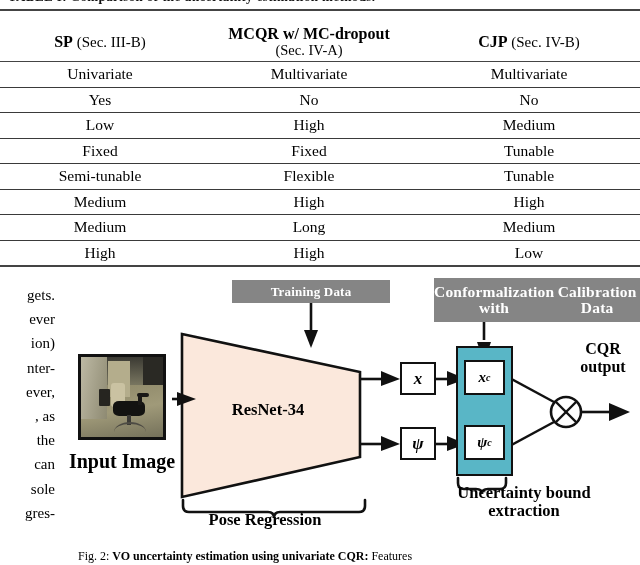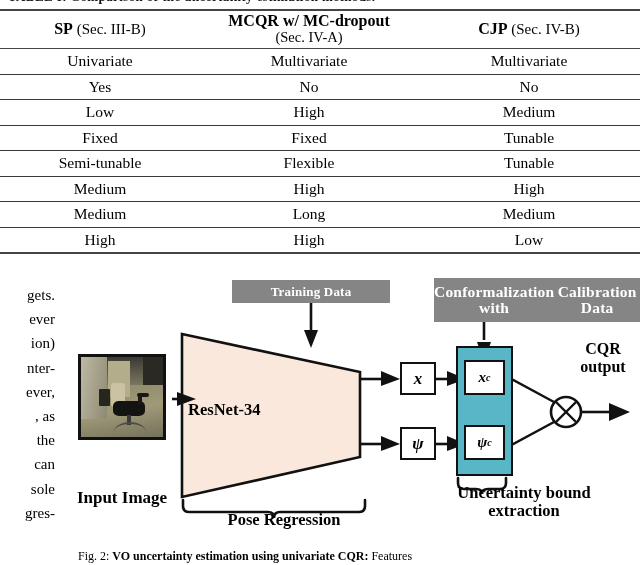--- a/index.html
+++ b/index.html
@@ -13,21 +13,21 @@
        color:#111;}
 
   
   #table-wrap{position:absolute;left:0;top:9px;width:640px;}
   table.cmp{border-collapse:collapse;width:640px;table-layout:fixed;}
   table.cmp td,table.cmp th{padding:0;margin:0;text-align:center;vertical-align:middle;
        font-size:15.5px;font-weight:normal;font-family:"Liberation Serif",serif;}
   table.cmp col.c1{width:200px;} table.cmp col.c2{width:218px;} table.cmp col.c3{width:222px;}
 
   tr.rule-top td{border-top:2.2px solid #444;}
-  tr.hdr td{border-bottom:1.6px solid #444;padding:2px 0 3px;line-height:1.06;}
+  tr.hdr td{border-bottom:1.6px solid #444;padding:15px 0 3px;line-height:1.06;}
   tr.hdr .b{font-weight:bold;font-size:16px;}
   tr.hdr .n{font-weight:normal;font-size:15px;}
   tr.hdr .sub{font-weight:normal;font-size:14.5px;display:block;}
   tr.body td{border-top:1.4px solid #3a3a3a;height:24.5px;line-height:24.5px;}
   tr.lastrow td{border-bottom:2.2px solid #444;}
 
   
   #left-col{position:absolute;left:0;top:283px;width:58px;text-align:right;
             font-size:15px;line-height:24.2px;font-family:"Liberation Serif",serif;}
   #left-col div{white-space:nowrap;padding-right:3px;}
@@ -64,42 +64,42 @@
       background:#191816;border-radius:2px;}
   #input-image .armv{position:absolute;left:57px;top:38px;width:4px;height:10px;
       background:#191816;}
   #input-image .stem{position:absolute;left:46px;top:58px;width:4px;height:10px;
       background:#3a3935;}
   #input-image .base{position:absolute;left:33px;top:65px;width:32px;height:8px;
       border-top:2px solid #4d4b44;border-radius:50%/100% 100% 0 0;}
   #input-image .dark{position:absolute;left:62px;top:0;width:26px;height:28px;
       background:#2a2924;}
   #image-label{position:absolute;left:2px;top:178px;width:120px;text-align:center;
-      font-weight:bold;font-size:17px;margin-top:38px;}
-  #resnet-label{position:absolute;left:128px;top:128px;width:160px;
+      font-weight:bold;font-size:20px;}
+  #resnet-label{position:absolute;left:128px;top:128px;width:160px;text-align:center;
       font-weight:bold;font-size:16.5px;}
 
   
   .wbox{position:absolute;background:#fff;border:2.2px solid #111;box-sizing:border-box;
         display:flex;align-items:center;justify-content:center;
         font-family:"Liberation Serif",serif;font-style:italic;font-weight:bold;}
   #x-box{left:340px;top:90px;width:36px;height:33px;font-size:17px;}
   #psi-box{left:340px;top:155px;width:36px;height:33px;font-size:17px;}
   #xc-box{left:404px;top:88px;width:41px;height:35px;font-size:15px;}
   #psic-box{left:404px;top:153px;width:41px;height:35px;font-size:15px;}
   .wbox sub{font-size:10px;font-style:italic;}
 
   
   #uncertainty-container{position:absolute;left:396px;top:74px;width:57px;height:130px;
       background:#59b6c6;border:2.2px solid #111;box-sizing:border-box;}
 
   #cqr-output-label{position:absolute;left:488px;top:68px;width:110px;text-align:center;
       font-weight:bold;font-size:16px;line-height:1.12;}
 
-  #pose-regression-label{position:absolute;left:119px;top:238px;width:210px;text-align:center;
+  #pose-regression-label{position:absolute;left:100px;top:238px;width:210px;text-align:center;
       font-weight:bold;font-size:16.5px;}
   #uncertainty-label{position:absolute;left:350px;top:212px;width:228px;text-align:center;
       font-weight:bold;font-size:16.5px;line-height:1.1;}
 
   svg.overlay{position:absolute;left:0;top:0;width:580px;height:268px;overflow:visible;}
 
   
   #fig-caption{position:absolute;left:62px;top:549px;width:578px;height:16px;overflow:hidden;}
   #fig-caption .line{position:absolute;top:0;left:4px;white-space:nowrap;font-size:12px;margin-left:12px;}
   #fig-caption .b{font-weight:bold;}

